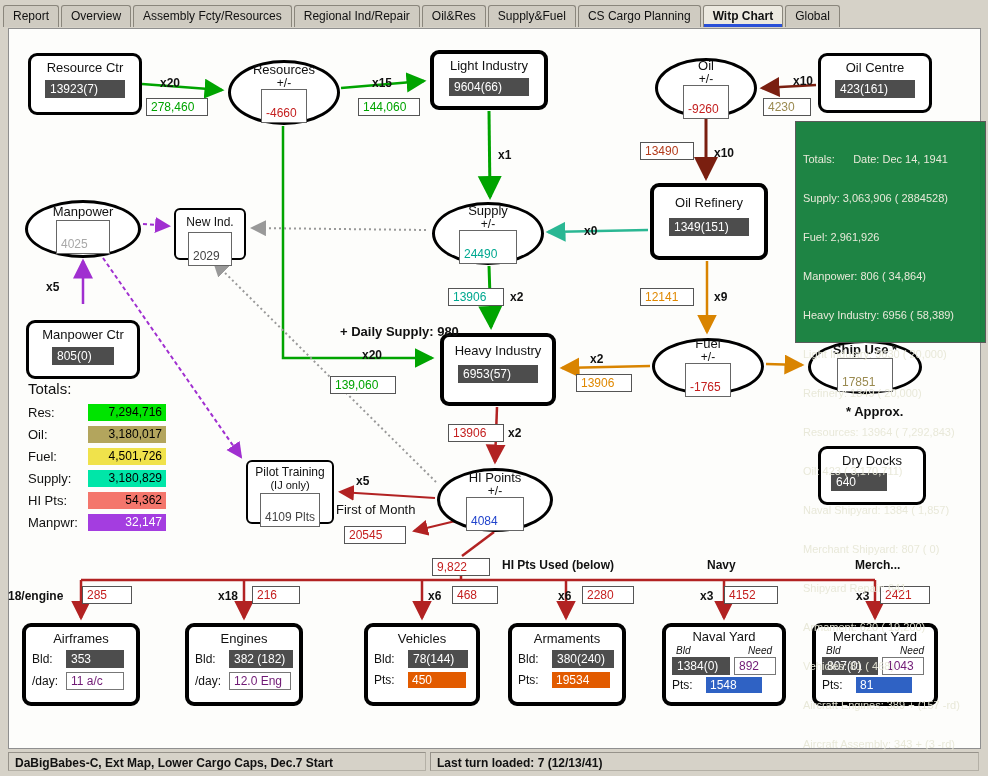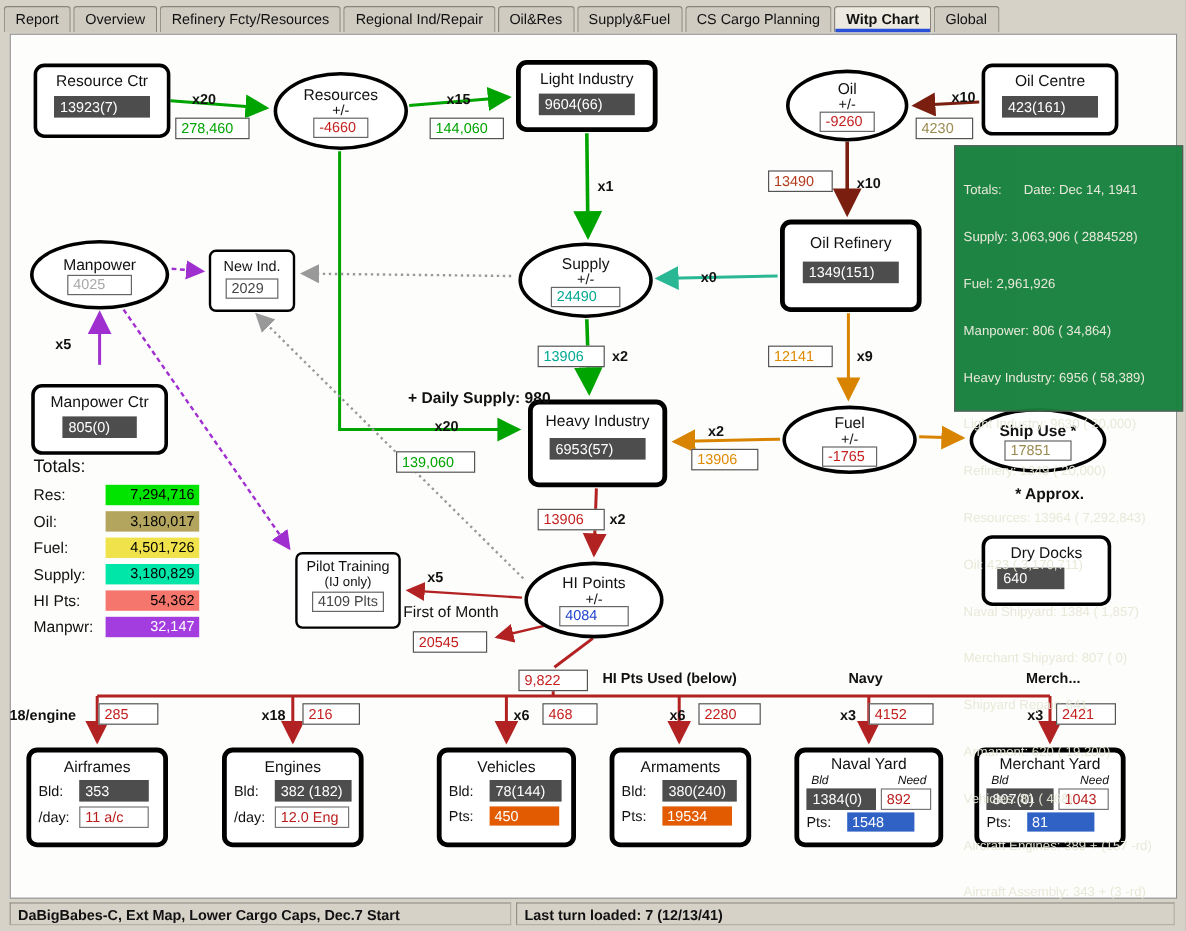--- a/index.html
+++ b/index.html
@@ -20,26 +20,26 @@
   .box{position:absolute;background:#fff;border:3px solid #000;border-radius:9px;text-align:center;box-sizing:border-box;z-index:3;}
   .box.thick{border-width:4px;}
   .box.thin{border-width:2px;border-radius:6px;}
   .ellipse{position:absolute;background:#fff;border:3px solid #000;border-radius:50%;box-sizing:border-box;
            display:flex;flex-direction:column;align-items:center;justify-content:center;gap:1px;z-index:3;}
   .btitle{font-size:13px;margin-top:4px;}
   .etitle{font-size:13px;}
   .esub{font-size:12px;line-height:10px;}
   .darkfield{display:block;margin:5px auto 0 auto;background:#4d4d4d;color:#fff;font-size:12px;
              text-align:left;padding:2px 5px;box-sizing:border-box;}
-  .lightfield{display:inline-block;background:#fff;color:#b91c1c;font-size:12px;border:1px solid #777;
+  .lightfield{display:inline-block;background:#fff;color:#701a75;font-size:12px;border:1px solid #777;
               text-align:left;padding:1px 4px;box-sizing:border-box;}
   .chip{position:absolute;background:#fff;border:1px solid #555;font-size:12px;height:18px;line-height:16px;
         padding:0 4px;box-sizing:border-box;z-index:4;}
   .chip-in{display:inline-block;background:#fff;border:1px solid #666;font-size:12px;height:17px;line-height:15px;
-           padding:0 4px;box-sizing:border-box;min-width:46px;text-align:left;}
+           padding:16px 4px;box-sizing:border-box;min-width:46px;text-align:left;}
   .mult{position:absolute;font-weight:bold;font-size:12px;z-index:4;white-space:nowrap;}
   .lbl{position:absolute;font-size:13px;z-index:4;white-space:nowrap;}
   .lbl.b{font-weight:bold;}
   .c-green{color:#00a400}.c-red{color:#c42020}.c-orange{color:#e08800}.c-teal{color:#00a890}
   .c-blue{color:#2244cc}.c-khaki{color:#9a8a50}.c-silver{color:#a8a8a8}.c-dark{color:#444}.c-oilred{color:#b33a1a}
   
   .tooltip{position:absolute;left:795px;top:121px;width:191px;height:222px;background:#15803d;opacity:0.96;
            border:1px solid #555;color:#e8e8d8;font-size:11px;line-height:13px;padding:5px 7px;box-sizing:border-box;
            white-space:pre;z-index:5;}
   
@@ -59,21 +59,21 @@
   svg.arrows{position:absolute;left:0;top:0;z-index:2;pointer-events:none;}
 </style>
 </head>
 <body>
 
 <div id="app">
 
   <div class="tabbar">
     <span class="tab">Report</span>
     <span class="tab">Overview</span>
-    <span class="tab">Refinery Fcty/Resources</span>
+    <span class="tab">Assembly Fcty/Resources</span>
     <span class="tab">Regional Ind/Repair</span>
     <span class="tab">Oil&amp;Res</span>
     <span class="tab">Supply&amp;Fuel</span>
     <span class="tab">CS Cargo Planning</span>
     <span class="tab selected">Witp Chart</span>
     <span class="tab">Global</span>
   </div>
 
   <div class="panel"></div>
 

